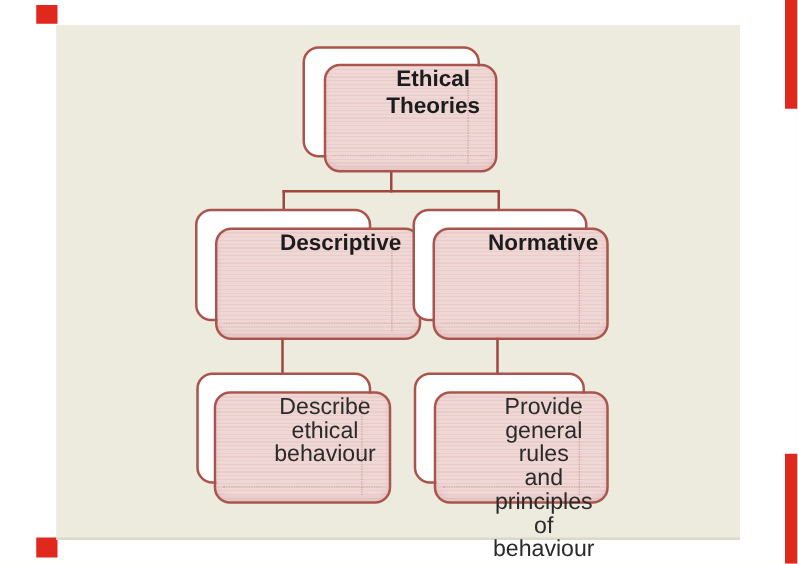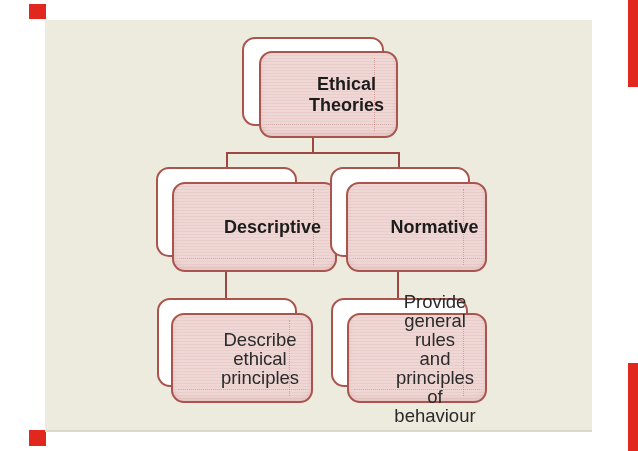--- a/index.html
+++ b/index.html
@@ -48,21 +48,20 @@
     box-sizing: border-box;
   }
   .back { background: #ffffff; left: 0; top: 0; }
   .front {
     background: repeating-linear-gradient(
       180deg,
       #efd7d5 0px, #efd7d5 2px,
       #e9cdcb 2px, #e9cdcb 3px
     );
     display: flex;
-    align-items: center;
     justify-content: center;
     text-align: center;
     box-shadow: inset 0 -3px 4px rgba(154,69,63,0.12);
     padding-left: 36px;
   }
   
   .front::after {
     content: "";
     position: absolute;
     right: 21px; top: 5px; bottom: 5px;
@@ -145,21 +144,21 @@
     <div class="front">
       <span class="label bold">Normative</span>
     </div>
   </div>
 
   <div class="node n-describe">
     <div class="back"></div>
     <div class="front">
       <span class="label regular">Describe
 ethical
-principles</span>
+behaviour</span>
     </div>
   </div>
 
   <div class="node n-provide">
     <div class="back"></div>
     <div class="front">
       <span class="label regular">Provide
 general rules
 and principles
 of behaviour</span>

